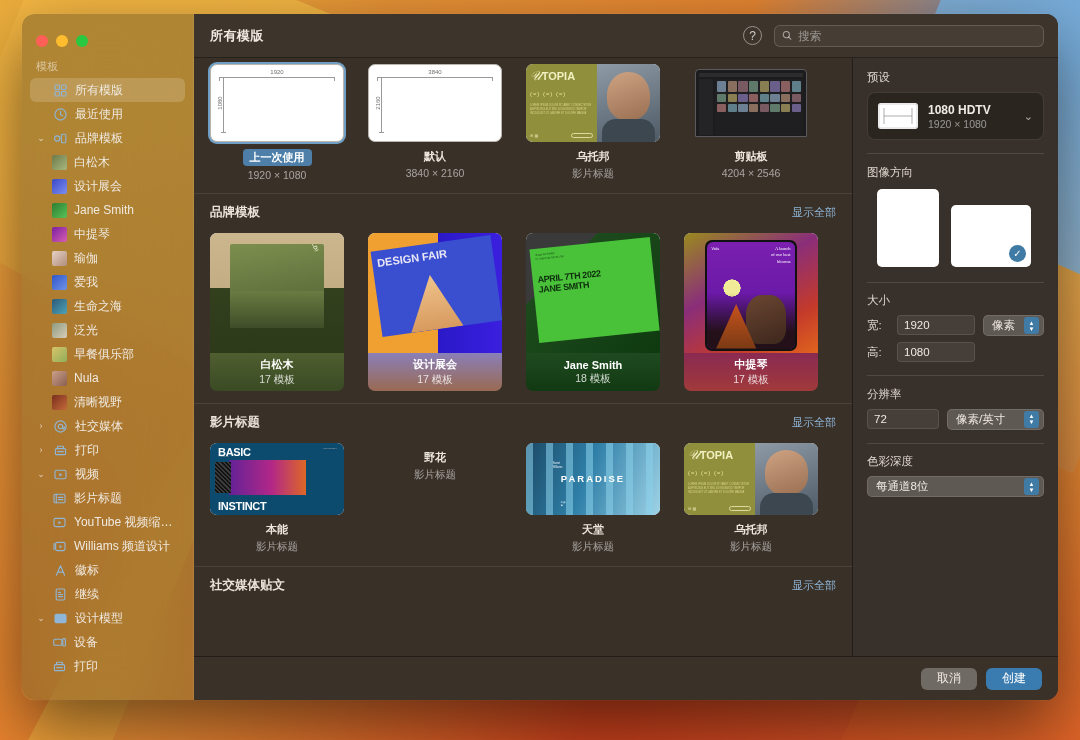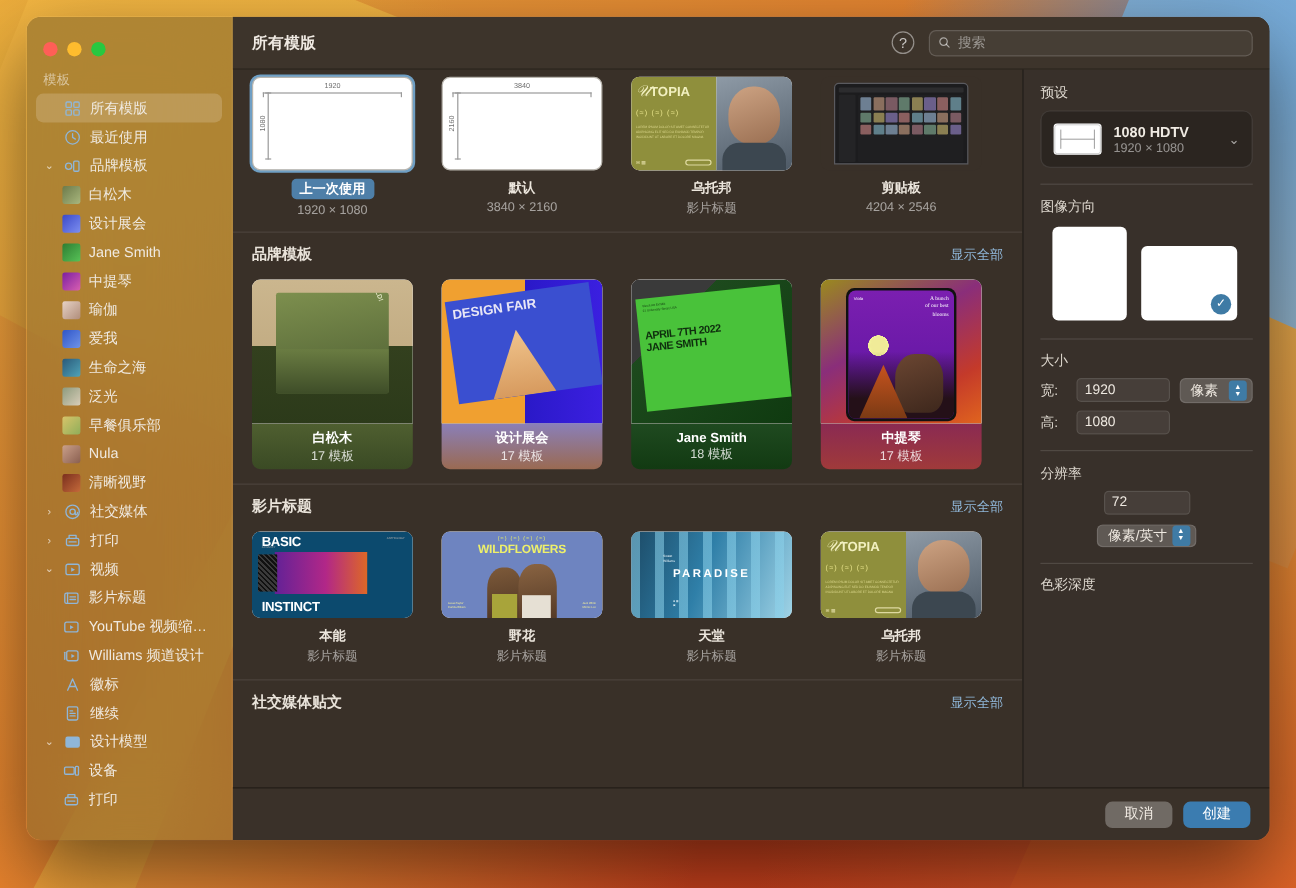--- a/index.html
+++ b/index.html
@@ -247,21 +247,21 @@
     padding: 0 4px 0 8px; color:#efe9e1; font-size:11.5px;
     cursor:default; position:relative;
   }
   .unit-select .txt { flex:1; }
   .stepper {
     width:15px; height:17px; border-radius:3px; background:#3f7ba5;
     display:flex; flex-direction:column; align-items:center; justify-content:center;
     color:#fff; font-size:6px; line-height:6px; margin-left:4px; flex:0 0 15px;
   }
   .sizes-block { display:flex; align-items:flex-start; gap:8px; }
-  .res-row { display:flex; align-items:center; gap:8px;flex-direction:column; }
+  .res-row { display:flex; align-items:center; gap:8px; }
   .res-row .num-field { width:72px; }
   .res-row .unit-select { flex:1; }
   .depth-select { width:100%; }
 
   
   .footer {
     height: 44px; flex:0 0 44px;
     border-top: .5px solid rgba(0,0,0,.4);
     background:#3a3129;
     display:flex; align-items:center; justify-content:flex-end;
@@ -691,32 +691,20 @@
       <div style="position:absolute;left:14%;top:24%;width:58%;height:48%;background:linear-gradient(90deg,#6a1e9a,#c0248a 55%,#f06a20);opacity:.92"></div>
       <div style="position:absolute;left:4%;top:26%;width:12%;height:44%;background:repeating-linear-gradient(45deg,#3a3a3a 0 1.5px,#111 1.5px 3px)"></div>
       <div style="position:absolute;right:5%;top:6%;font-size:2.4px;color:#aaa">ANTHOLOGY</div>
       <div style="position:absolute;left:6%;top:17%;font-size:2.4px;color:#aaa">A FILM BY</div>
     </div>
               </div>
         <div class="cap">本能</div>
         <div class="sub">影片标题</div>
             </div>
             <div class="tile mtile">
-              <div class="art">
-                <div style="position:absolute;inset:0;background:#6e84c0">
-      <div style="position:absolute;top:4%;width:100%;text-align:center;font-size:4.5px;color:#e9f06a;letter-spacing:1px">(≈) (≈) (≈) (≈)</div>
-      <div style="position:absolute;top:14%;width:100%;text-align:center;font-size:10px;font-weight:700;color:#eef06a;letter-spacing:-.2px">WILDFLOWERS</div>
-      <div style="position:absolute;left:28%;bottom:0;width:22%;height:58%;border-radius:42% 42% 0 0;background:linear-gradient(170deg,#7d5a3a,#4e3523)"></div>
-      <div style="position:absolute;left:48%;bottom:0;width:24%;height:62%;border-radius:42% 42% 0 0;background:linear-gradient(170deg,#8a6442,#553a26)"></div>
-      <div style="position:absolute;left:31%;bottom:0;width:16%;height:28%;background:#a8a43a"></div>
-      <div style="position:absolute;left:50%;bottom:0;width:18%;height:26%;background:#e6e0d4"></div>
-      <div style="position:absolute;left:4%;bottom:8%;font-size:2.3px;color:#f2ef9a;line-height:1.6">Lucas Taylor<br>Camila Wilson</div>
-      <div style="position:absolute;right:4%;bottom:8%;font-size:2.3px;color:#f2ef9a;line-height:1.6;text-align:right">Jack White<br>Minnie Lee</div>
-    </div>
-              </div>
         <div class="cap">野花</div>
         <div class="sub">影片标题</div>
             </div>
             <div class="tile mtile">
               <div class="art">
                 <div style="position:absolute;inset:0;background:linear-gradient(110deg,#1c4a66,#2f7fa8 45%,#9fd3e6)">
       <div style="position:absolute;left:0;top:0;height:100%;width:100%;background:repeating-linear-gradient(90deg,rgba(140,210,235,.55) 0 7px,rgba(0,0,0,0) 7px 20px)"></div>
       <div style="position:absolute;top:42%;width:100%;text-align:center;font-size:9.5px;font-weight:700;color:#fff;letter-spacing:2px">PARADISE</div>
       <div style="position:absolute;left:20%;top:26%;font-size:2.6px;color:#eaf6fb;line-height:1.5">Sweet<br>Williams</div>
       <div style="position:absolute;left:26%;bottom:10%;font-size:2.2px;color:#dff0f7;line-height:1.6">⊞ ▩<br>▣</div>
@@ -809,20 +797,24 @@
           <div class="num-field">72</div>
           <div class="unit-select">
             <span class="txt">像素/英寸</span>
             <span class="stepper">▲<br>▼</span>
           </div>
         </div>
 
         <div class="divider"></div>
 
         <div class="rp-label">色彩深度</div>
+        <div class="unit-select depth-select">
+          <span class="txt">每通道8位</span>
+          <span class="stepper">▲<br>▼</span>
+        </div>
       </div>
     </div>
 
     <div class="footer">
       <div class="btn btn-cancel">取消</div>
       <div class="btn btn-create">创建</div>
     </div>
   </div>
 </div>
 

